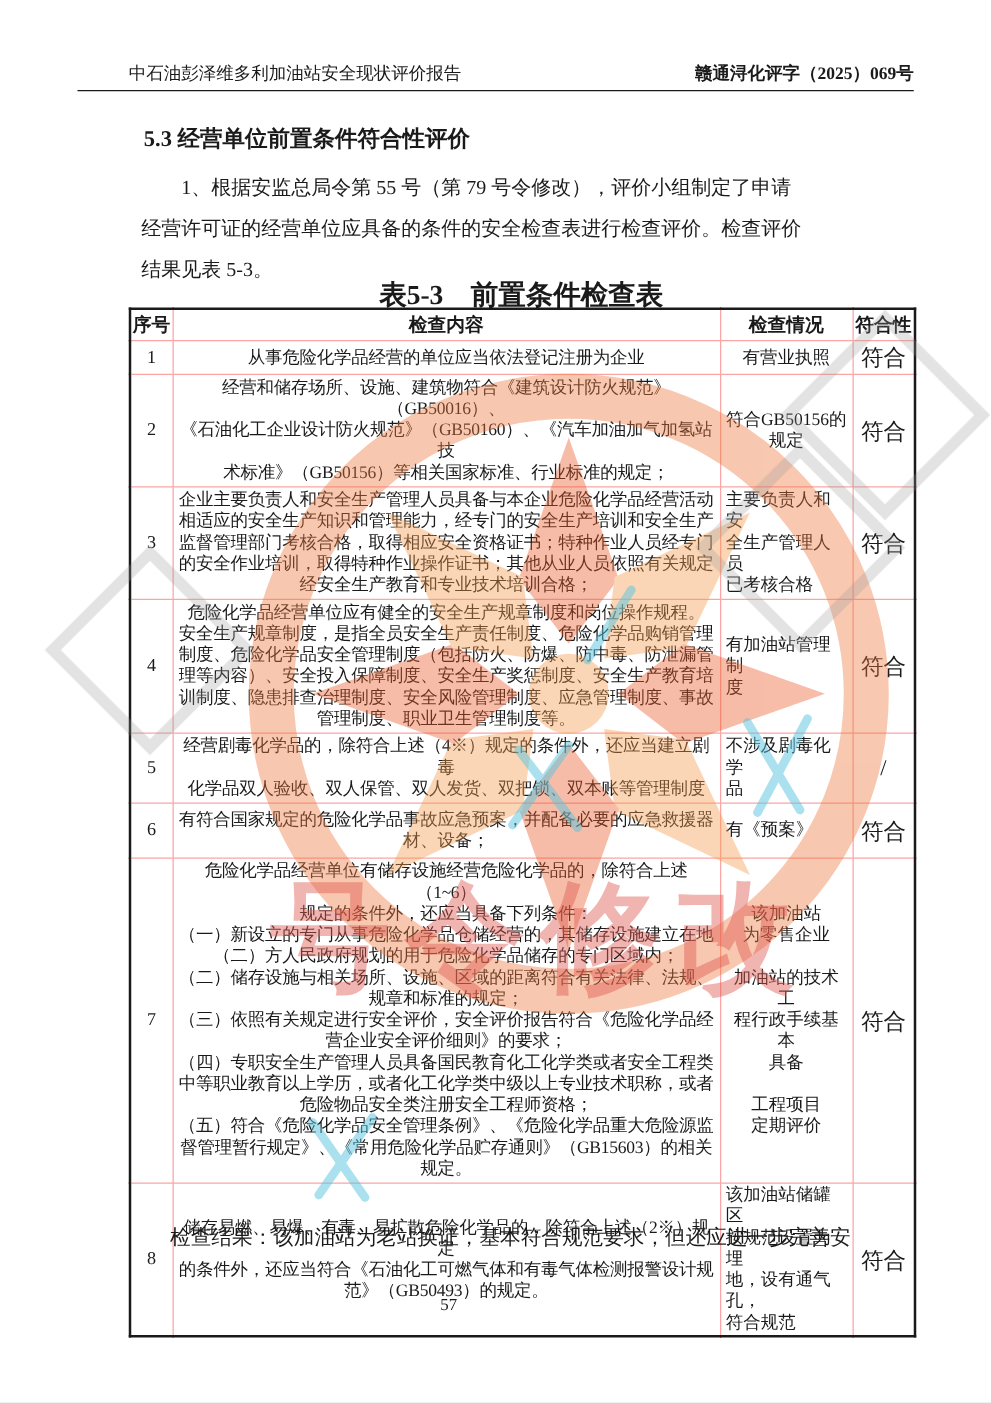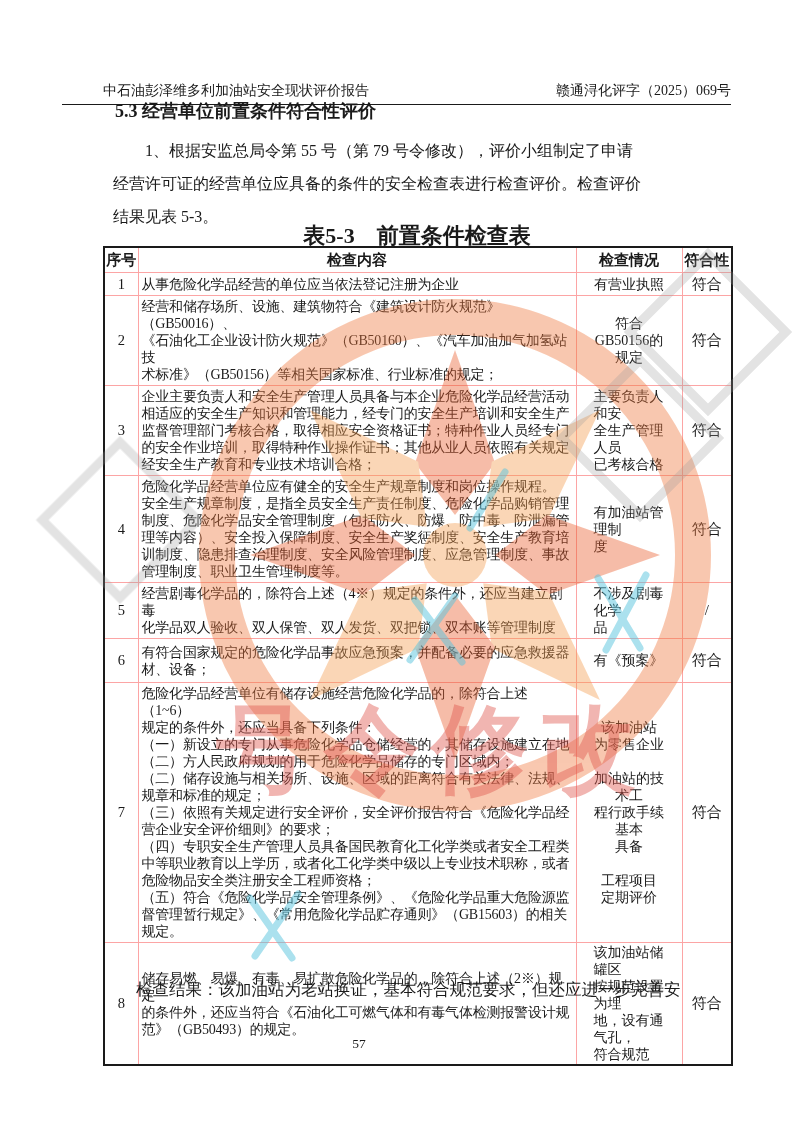--- a/index.html
+++ b/index.html
@@ -7,26 +7,26 @@
     position:relative;
     width:793px;height:1122px;
     margin:0 auto;
     background:#ffffff;
     font-family:"Liberation Serif","DejaVu Serif",serif;
     color:#1a1a1a;
     overflow:hidden;
   }
   
   .hdr{
-    position:absolute;left:62px;top:76px;width:669px;height:28px;
+    position:absolute;left:62px;top:44px;width:669px;height:28px;
     border-bottom:1.5px solid #1a1a1a;
     font-size:14px;
   }
   .hdr-left{position:absolute;left:41px;bottom:4px;white-space:nowrap;}
-  .hdr-right{position:absolute;right:0;bottom:4px;white-space:nowrap;font-weight:normal;margin-left:20px;}
+  .hdr-right{position:absolute;right:0;bottom:4px;white-space:nowrap;font-weight:bold;margin-left:20px;}
   
   .sec-title{
     position:absolute;left:103px;top:99px;width:628px;
     font-size:18px;font-weight:bold;white-space:nowrap;margin-left:12px;
   }
   .para{
     position:absolute;left:113px;top:134px;width:632px;
     font-size:16px;line-height:33px;
     white-space:pre-line;text-indent:2em;
   }
@@ -49,31 +49,31 @@
   table.checklist{border:2px solid #1a1a1a;}
   table.checklist th{
     font-size:15px;font-weight:bold;height:24px;padding:0 1px;text-align:center;
   }
   col.c-no{width:34px;}
   col.c-content{width:438px;}
   col.c-status{width:106px;}
   col.c-result{width:50px;}
   td.col-no{text-align:center;font-size:14.5px;}
   td.col-content{
-    text-align:left;padding:2px 3px;
+    text-align:center;padding:2px 3px;
     font-size:14px;line-height:17px;letter-spacing:-0.2px;
     white-space:pre-line;
     margin-left:43px;
   }
   td.col-status{
-    font-size:14px;line-height:17px;padding:1px 17px;
+    font-size:14px;line-height:17px;padding:1px 4px;
     white-space:pre-line;text-align:left;margin-top:20px;
   }
   td.col-status.center{text-align:center;}
-  td.col-result{text-align:center;font-size:15px;}
+  td.col-result{text-align:center;font-size:18px;}
   
   .note{
     position:absolute;left:103px;top:975px;width:632px;
     font-size:16.5px;line-height:30px;text-indent:2em;
   }
   .pageno{
     position:absolute;left:0;top:1036px;width:718px;
     text-align:center;font-size:13.5px;
   }
   

